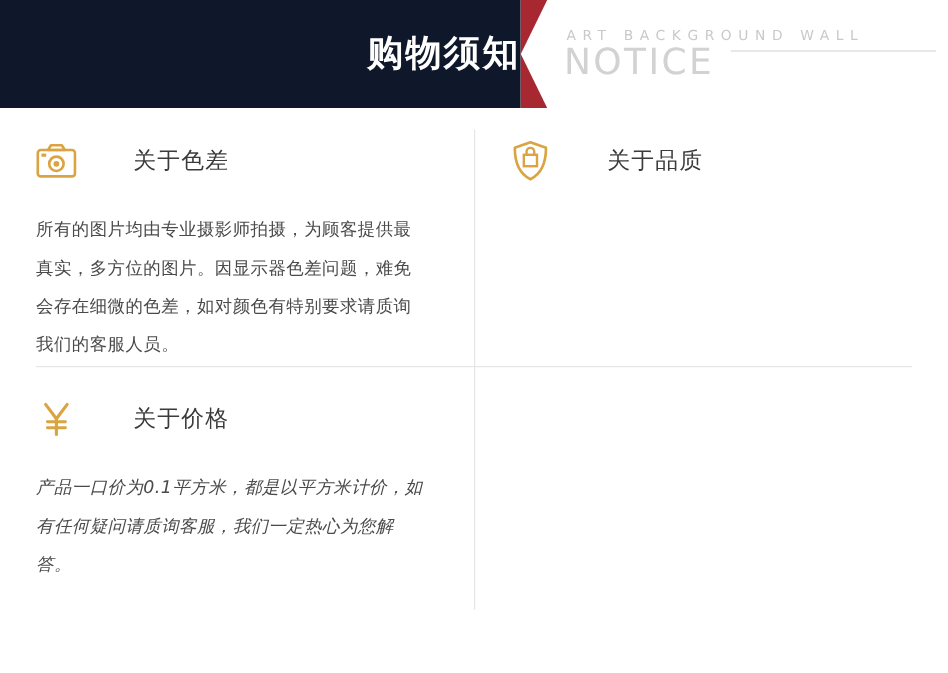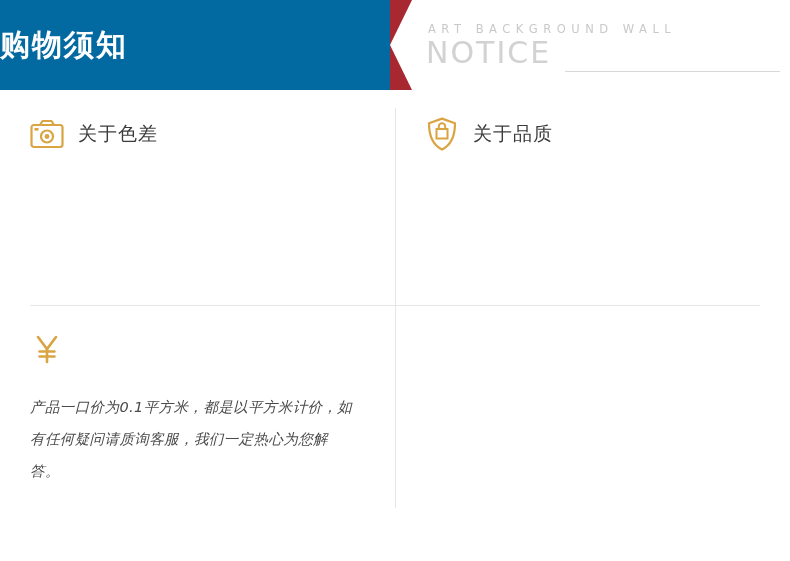--- a/index.html
+++ b/index.html
@@ -24,24 +24,25 @@
   .header {
     position: relative;
     height: 90px;
     width: 790px;
     background: #ffffff;
     display: flex;
     align-items: stretch;
   }
   .header-red {
     width: 390px;
-    background: #0369a1;
+    background: #0f172a;
     display: flex;
     align-items: center;
-    justify-content: flex-start;
+    justify-content: flex-end;
+    padding-left: 44px;
   }
   .header-title {
     color: #ffffff;
     font-size: 30px;
     font-weight: bold;
     letter-spacing: 2px;
     line-height: 1;
   }
   .header-right {
     flex: 1;
@@ -64,21 +65,21 @@
   }
   .header-en-sub {
     color: #c9c9c9;
     font-size: 11.5px;
     letter-spacing: 5.5px;
     margin-bottom: 2px;
     margin-left: 2px;
   }
   .header-en-main-row {
     display: flex;
-    align-items: flex-end;
+    align-items: flex-start;
   }
   .header-en-main {
     color: #d2d2d2;
     font-size: 30px;
     letter-spacing: 2px;
     line-height: 1;
   }
   .header-rule {
     flex: 1;
     height: 1px;
@@ -122,20 +123,21 @@
     height: 1px;
     background: #e6e6e6;
   }
 
   .cell-head {
     display: flex;
     align-items: center;
     height: 72px;
     padding-top: 16px;
     box-sizing: border-box;
+    gap: 33px;
   }
   .cell-icon {
     width: 34px;
     height: 34px;
     margin-right: 14px;
     flex: 0 0 34px;
     display: flex;
     align-items: center;
     justify-content: center;
   }
@@ -183,20 +185,21 @@
           <svg width="34" height="30" viewBox="0 0 34 30">
             <rect x="1.5" y="6" width="31" height="22" rx="2.5" fill="none" stroke="#d9a441" stroke-width="2.2"></rect>
             <path d="M10 6 L12.5 2 L21.5 2 L24 6 Z" fill="none" stroke="#d9a441" stroke-width="2.2" stroke-linejoin="round"></path>
             <circle cx="17" cy="17.5" r="6" fill="none" stroke="#d9a441" stroke-width="2.2"></circle>
             <circle cx="17" cy="17.5" r="2.4" fill="#d9a441"></circle>
             <rect x="4.5" y="9" width="4" height="2.6" fill="#d9a441"></rect>
           </svg>
         </span>
         <span class="cell-title">关于色差</span>
       </div>
+      <div class="cell-body">所有的图片均由专业摄影师拍摄，为顾客提供最真实，多方位的图片。因显示器色差问题，难免会存在细微的色差，如对颜色有特别要求请质询我们的客服人员。</div>
     </div>
 
     <div class="cell cell-tr">
       <div class="cell-head">
         <span class="cell-icon">
           <svg width="30" height="34" viewBox="0 0 30 34">
             <path d="M15 1.6 L28 6.2 C28 20 23 28.5 15 32.4 C7 28.5 2 20 2 6.2 Z" fill="none" stroke="#d9a441" stroke-width="2.2" stroke-linejoin="round"></path>
             <rect x="9.5" y="12" width="11" height="9.5" fill="none" stroke="#d9a441" stroke-width="2"></rect>
             <path d="M11.8 12 L11.8 9.4 A3.2 3.2 0 0 1 18.2 9.4 L18.2 12" fill="none" stroke="#d9a441" stroke-width="2"></path>
           </svg>
@@ -208,19 +211,20 @@
     <div class="cell cell-bl">
       <div class="cell-head">
         <span class="cell-icon">
           <svg width="28" height="32" viewBox="0 0 28 32">
             <path d="M5 4 L14 16 L23 4" fill="none" stroke="#d9a441" stroke-width="2.6" stroke-linecap="round"></path>
             <path d="M14 16 L14 29" fill="none" stroke="#d9a441" stroke-width="2.6" stroke-linecap="round"></path>
             <path d="M6.5 18.5 L21.5 18.5" fill="none" stroke="#d9a441" stroke-width="2.4" stroke-linecap="round"></path>
             <path d="M6.5 23.5 L21.5 23.5" fill="none" stroke="#d9a441" stroke-width="2.4" stroke-linecap="round"></path>
           </svg>
         </span>
+        <span class="cell-title">关于价格</span>
       </div>
       <div class="cell-body">产品一口价为0.1平方米，都是以平方米计价，如有任何疑问请质询客服，我们一定热心为您解答。</div>
     </div>
 
 
   </div>
 </div>
 
 </body></html>

